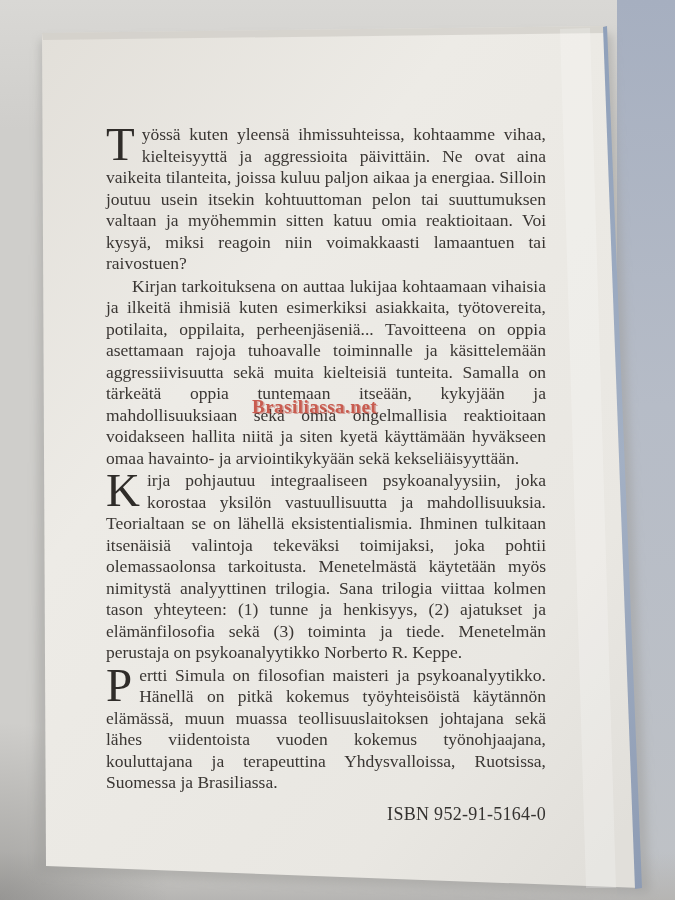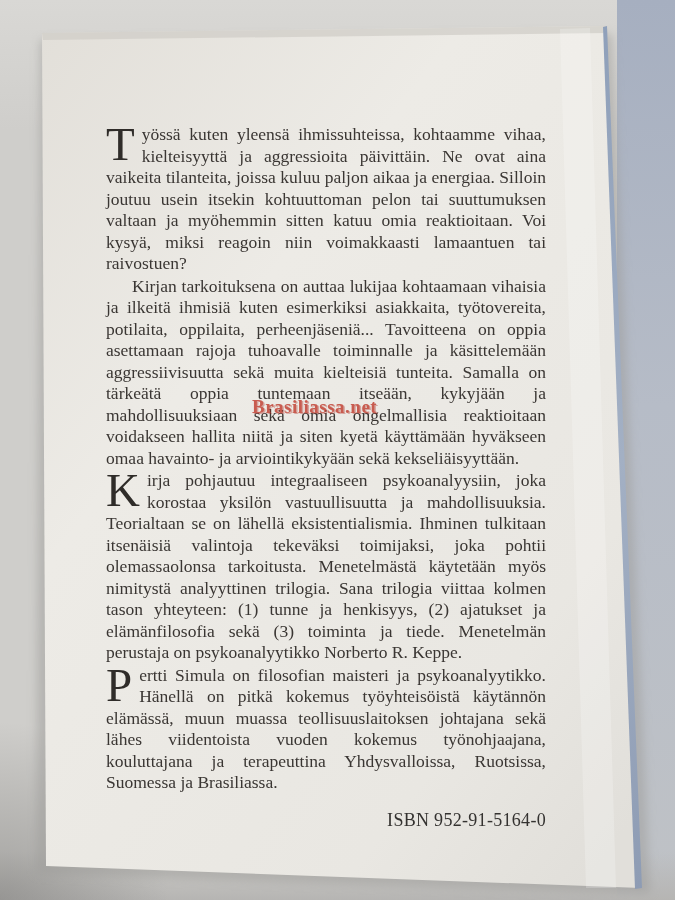--- a/index.html
+++ b/index.html
@@ -49,21 +49,21 @@
     color: #2f2c29;
   }
   .watermark {
     position: absolute; left: 146px; top: 272px;
     font-size: 19px; font-weight: bold;
     color: #c0392b; opacity: 0.8;
     letter-spacing: 0.5px; white-space: nowrap;
     text-shadow: 1.5px 0.5px 0 rgba(170, 40, 30, 0.45);
   }
   .isbn {
-    margin-top: 16px;
+    margin-top: 10px;
     text-align: right;
     font-size: 18px; letter-spacing: 0.3px;
     color: #343230;
   }
 </style>
 </head>
 <body>
 
 <div class="photo">
   <div class="bg-top"></div>

